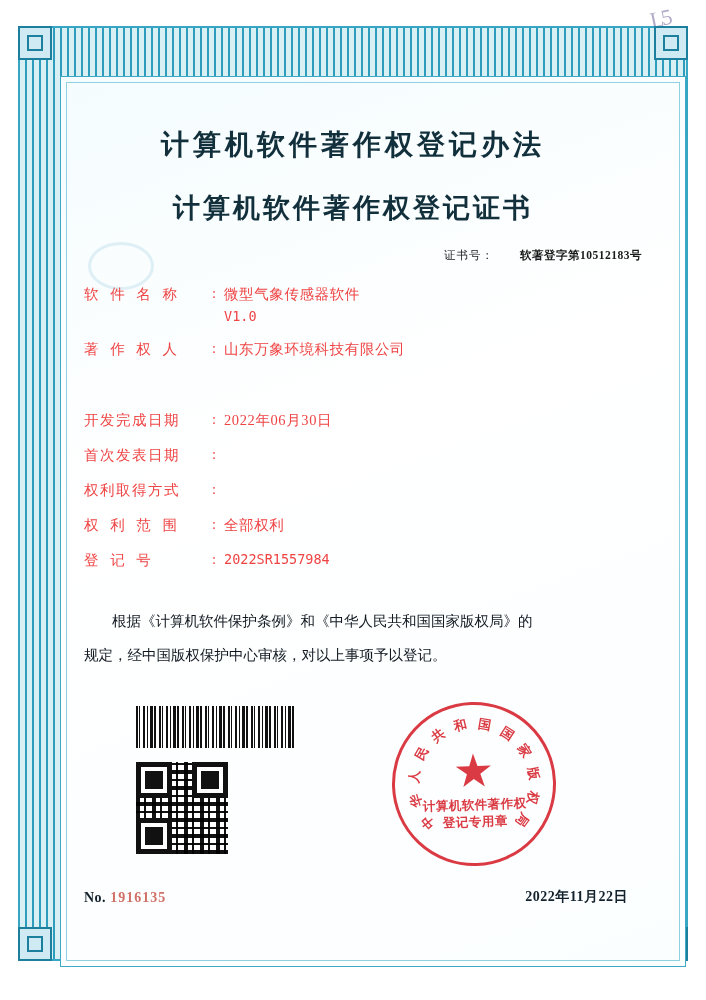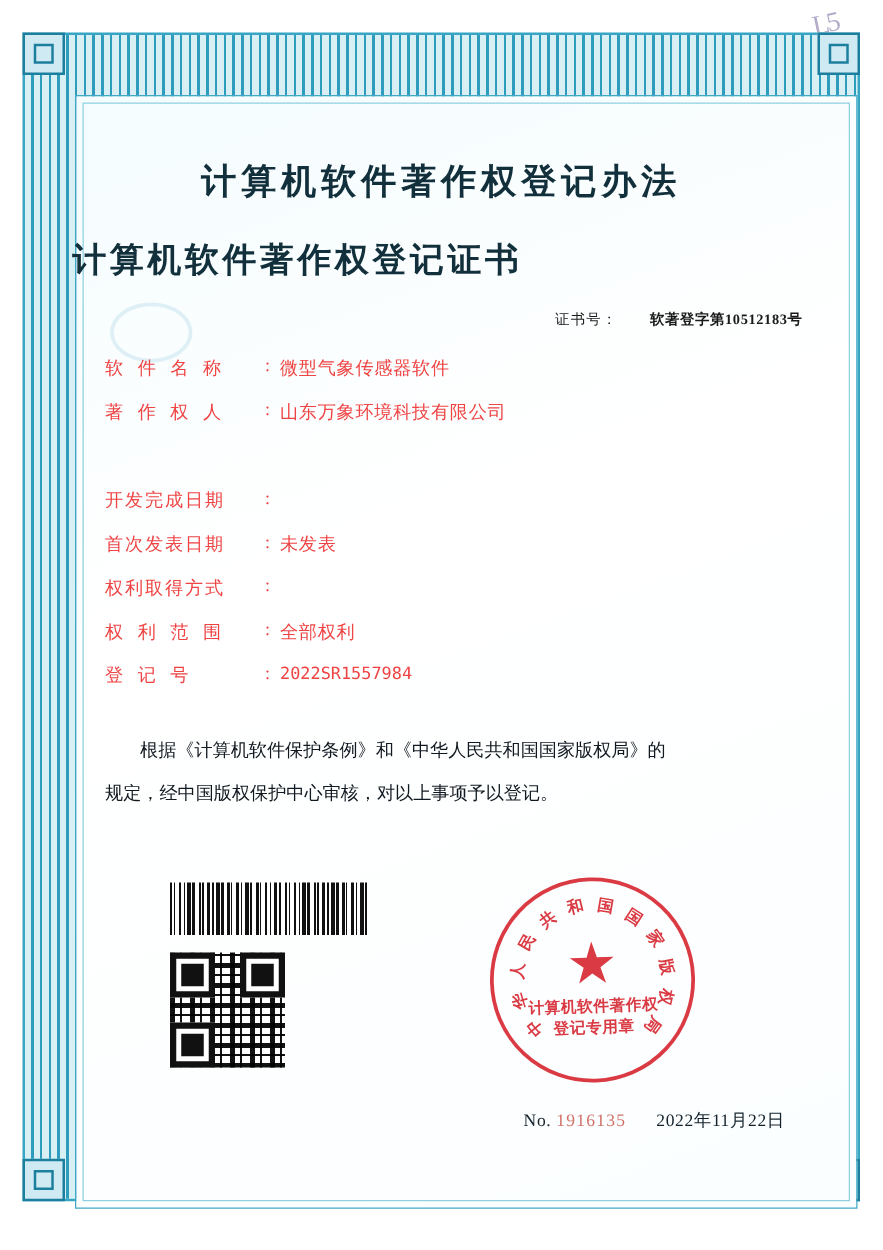--- a/index.html
+++ b/index.html
@@ -111,21 +111,21 @@
   .title-main {
     text-align: center;
     font-size: 28px;
     letter-spacing: 4px;
     color: #12303c;
     font-weight: bold;
     margin-top: 60px;
     font-family: "DejaVu Serif", "Liberation Serif", serif;
   }
   .title-sub {
-    text-align: left;
+    text-align: center;
     font-size: 27px;
     letter-spacing: 3px;
     color: #12303c;
     font-weight: bold;
     margin-top: 26px;
     font-family: "DejaVu Serif", "Liberation Serif", serif;
   }
 
   .cert-no {
     text-align: right;
@@ -278,24 +278,25 @@
     letter-spacing: .5px;
   }
 
   
   .footer {
     position: absolute;
     left: 26px;
     right: 20px;
     top: 822px;
     display: flex;
-    justify-content: flex-end;
+    justify-content: space-between;
     align-items: flex-end;
     font-size: 14px;
     color: #12212b;
+    font-weight: bold;
   }
   .footer .serial {
     letter-spacing: .5px;
   }
   .footer .serial .num {
     color: #c0392b;
     opacity: .72;
     letter-spacing: 1px;
   }
   .footer .date {
@@ -330,38 +331,39 @@
       <span class="label">证书号：</span><span class="value">软著登字第10512183号</span>
     </div>
 
     <div class="fields">
 
       <div class="frow">
         <div class="flabel">软 件 名 称</div>
         <div class="fcolon">:</div>
         <div class="fvalue">
           <span>微型气象传感器软件</span>
+          <span class="line3 mono">V1.0</span>
         </div>
       </div>
 
       <div class="frow">
         <div class="flabel">著 作 权 人</div>
         <div class="fcolon">:</div>
         <div class="fvalue">山东万象环境科技有限公司</div>
       </div>
 
       <div class="frow gap-before">
         <div class="flabel wide">开发完成日期</div>
         <div class="fcolon">:</div>
+        <div class="fvalue">2022年06月30日</div>
       </div>
 
       <div class="frow">
         <div class="flabel wide">首次发表日期</div>
         <div class="fcolon">:</div>
-        <div class="fvalue">未发表</div>
       </div>
 
       <div class="frow">
         <div class="flabel wide">权利取得方式</div>
         <div class="fcolon">:</div>
       </div>
 
       <div class="frow">
         <div class="flabel">权 利 范 围</div>
         <div class="fcolon">:</div>

